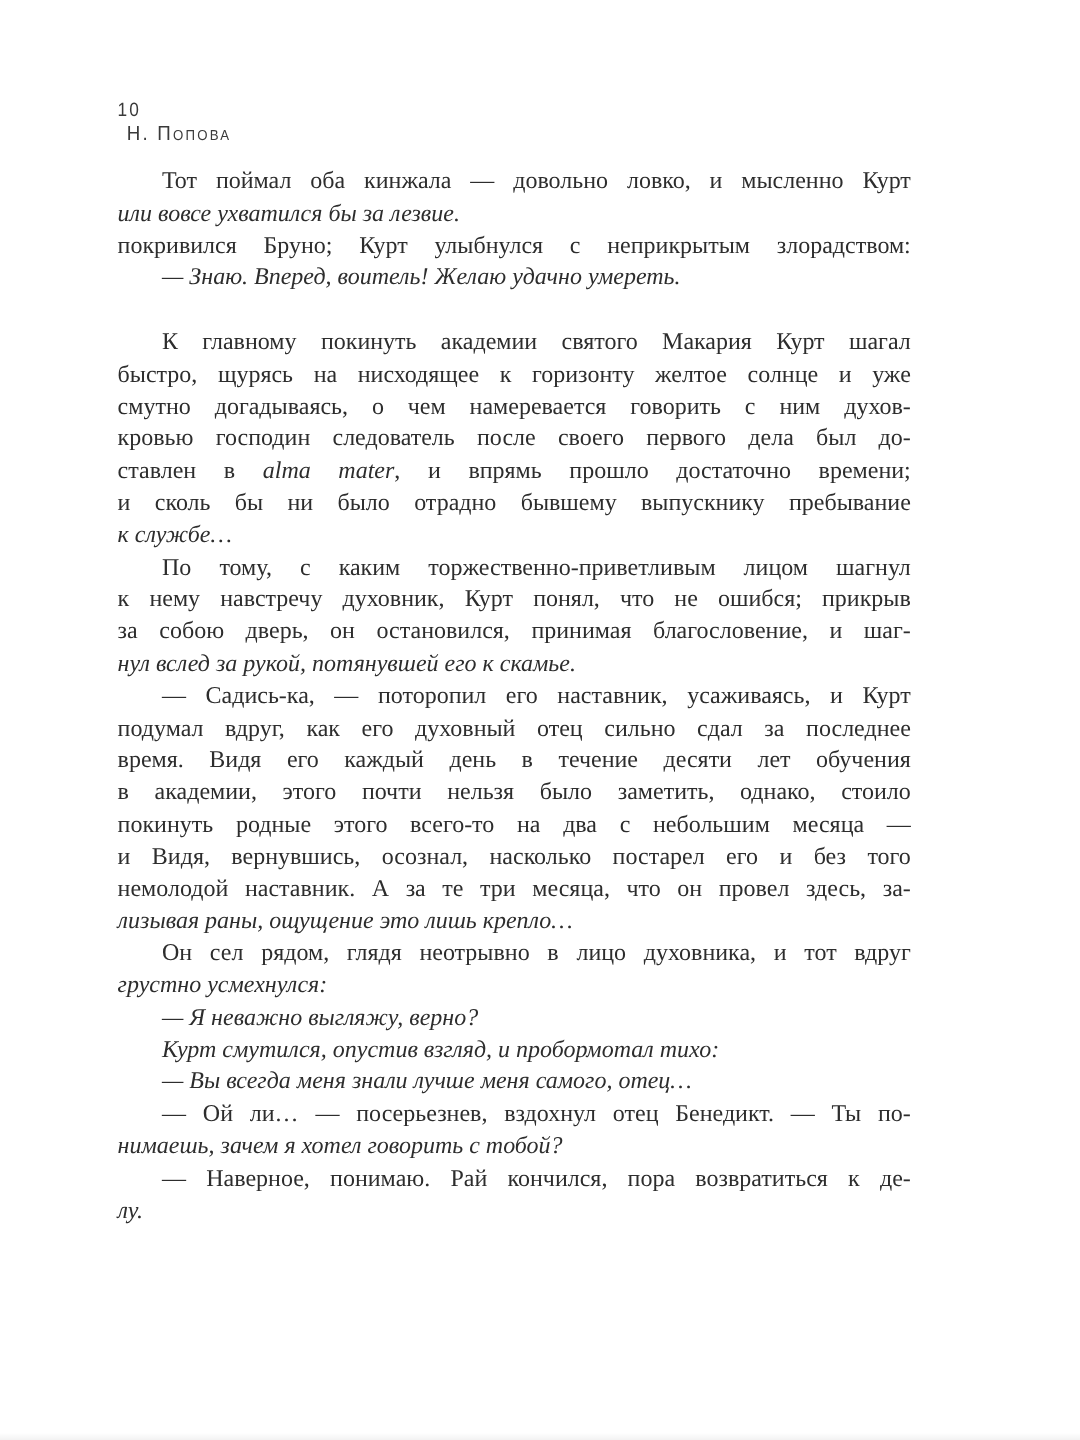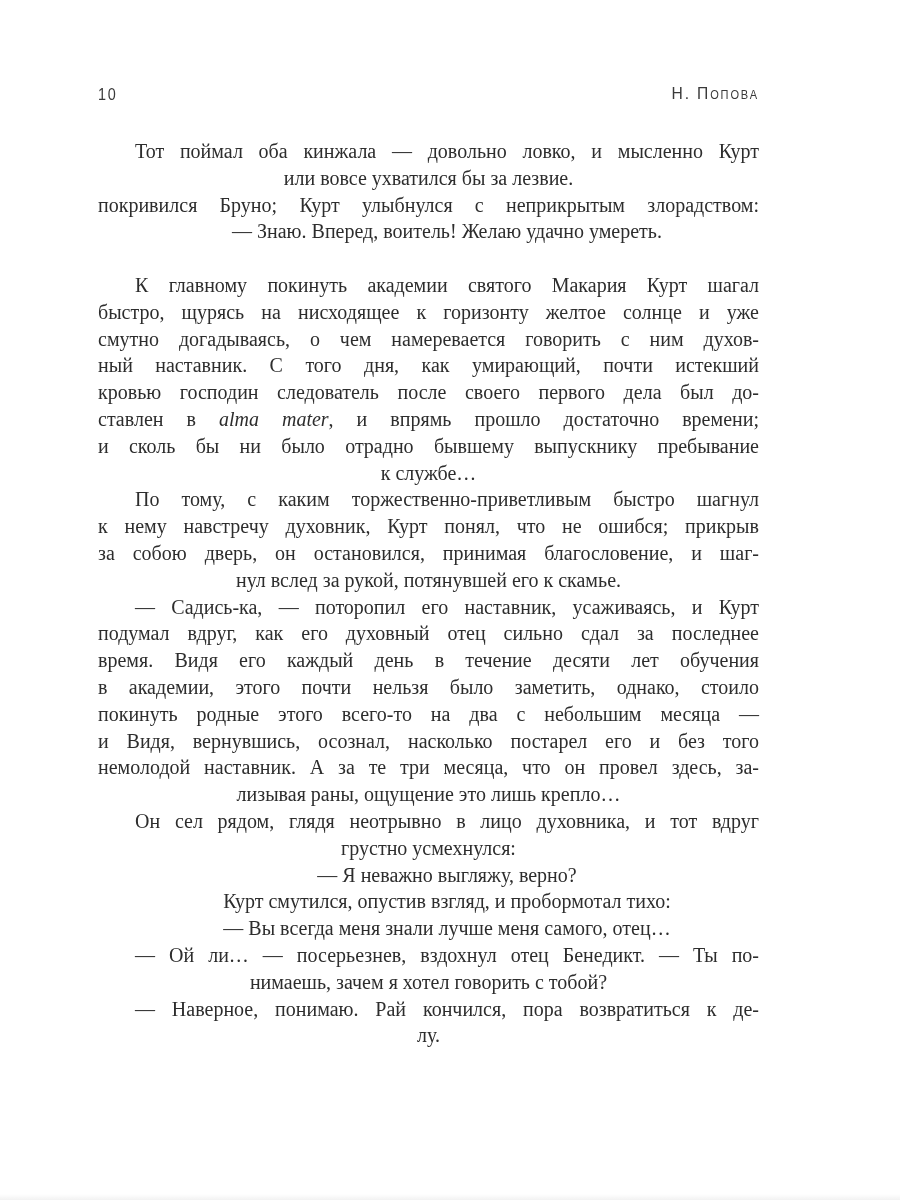--- a/index.html
+++ b/index.html
@@ -2,39 +2,40 @@
 <html lang="ru"><head>
 <meta charset="utf-8">
 <style>
   html,body{margin:0;padding:0;background:#ffffff;}
   .page{
     position:relative;width:900px;height:1200px;background:#ffffff;overflow:hidden;
     font-family:"Liberation Serif","DejaVu Serif",serif;
   }
   .running-header{
     position:absolute;left:98px;top:84px;width:661px;
-    display:flex;justify-content:space-between;align-items:flex-end;
+    display:flex;justify-content:space-between;align-items:flex-start;
     font-family:"Liberation Sans","DejaVu Sans",sans-serif;
     color:#3a3a3a;
+    flex-direction:column;
   }
   .pagenum{
     font-size:16px;letter-spacing:2px;
     display:inline-block;transform:scaleX(0.9);transform-origin:left center;
   }
   .author{
     font-size:17px;font-variant:small-caps;letter-spacing:2px;
     display:inline-block;transform:scaleX(0.92);transform-origin:right center;
   }
   .text-body{
     position:absolute;left:98px;top:138px;width:661px;
     font-size:20px;line-height:26.8px;color:#2d2d2d;
   }
   .para{margin:0;padding:0;}
   .line{text-align:justify;text-align-last:justify;}
-  .line.last{text-align:center;text-align-last:auto;}
+  .line.last{text-align:left;text-align-last:auto;font-style:italic;}
   .line.first{text-indent:37px;}
   .spacer{height:26.8px;}
   .line i{}
   .bottom-shade{
     position:absolute;left:0;bottom:0;width:100%;height:6px;
     background:linear-gradient(to bottom, rgba(0,0,0,0), rgba(0,0,0,0.05));
     pointer-events:none;
   }
 </style>
 </head>
@@ -54,28 +55,27 @@
         <div class="line">покривился Бруно; Курт улыбнулся с неприкрытым злорадством:</div>
       </div>
       <div class="para">
         <div class="line first last">— Знаю. Вперед, воитель! Желаю удачно умереть.</div>
       </div>
       <div class="spacer"></div>
       <div class="para">
         <div class="line first">К главному покинуть академии святого Макария Курт шагал</div>
         <div class="line">быстро, щурясь на нисходящее к горизонту желтое солнце и уже</div>
         <div class="line">смутно догадываясь, о чем намеревается говорить с ним духов-</div>
-        <div class="line">ный наставник. С того дня, как умирающий, почти истекший</div>
         <div class="line">кровью господин следователь после своего первого дела был до-</div>
         <div class="line">ставлен в <i>alma mater</i>, и впрямь прошло достаточно времени;</div>
         <div class="line">и сколь бы ни было отрадно бывшему выпускнику пребывание</div>
         <div class="line last">к службе…</div>
       </div>
       <div class="para">
-        <div class="line first">По тому, с каким торжественно-приветливым быстро шагнул</div>
+        <div class="line first">По тому, с каким торжественно-приветливым лицом шагнул</div>
         <div class="line">к нему навстречу духовник, Курт понял, что не ошибся; прикрыв</div>
         <div class="line">за собою дверь, он остановился, принимая благословение, и шаг-</div>
         <div class="line last">нул вслед за рукой, потянувшей его к скамье.</div>
       </div>
       <div class="para">
         <div class="line first">— Садись-ка, — поторопил его наставник, усаживаясь, и Курт</div>
         <div class="line">подумал вдруг, как его духовный отец сильно сдал за последнее</div>
         <div class="line">время. Видя его каждый день в течение десяти лет обучения</div>
         <div class="line">в академии, этого почти нельзя было заметить, однако, стоило</div>
         <div class="line">покинуть родные этого всего-то на два с небольшим месяца —</div>

